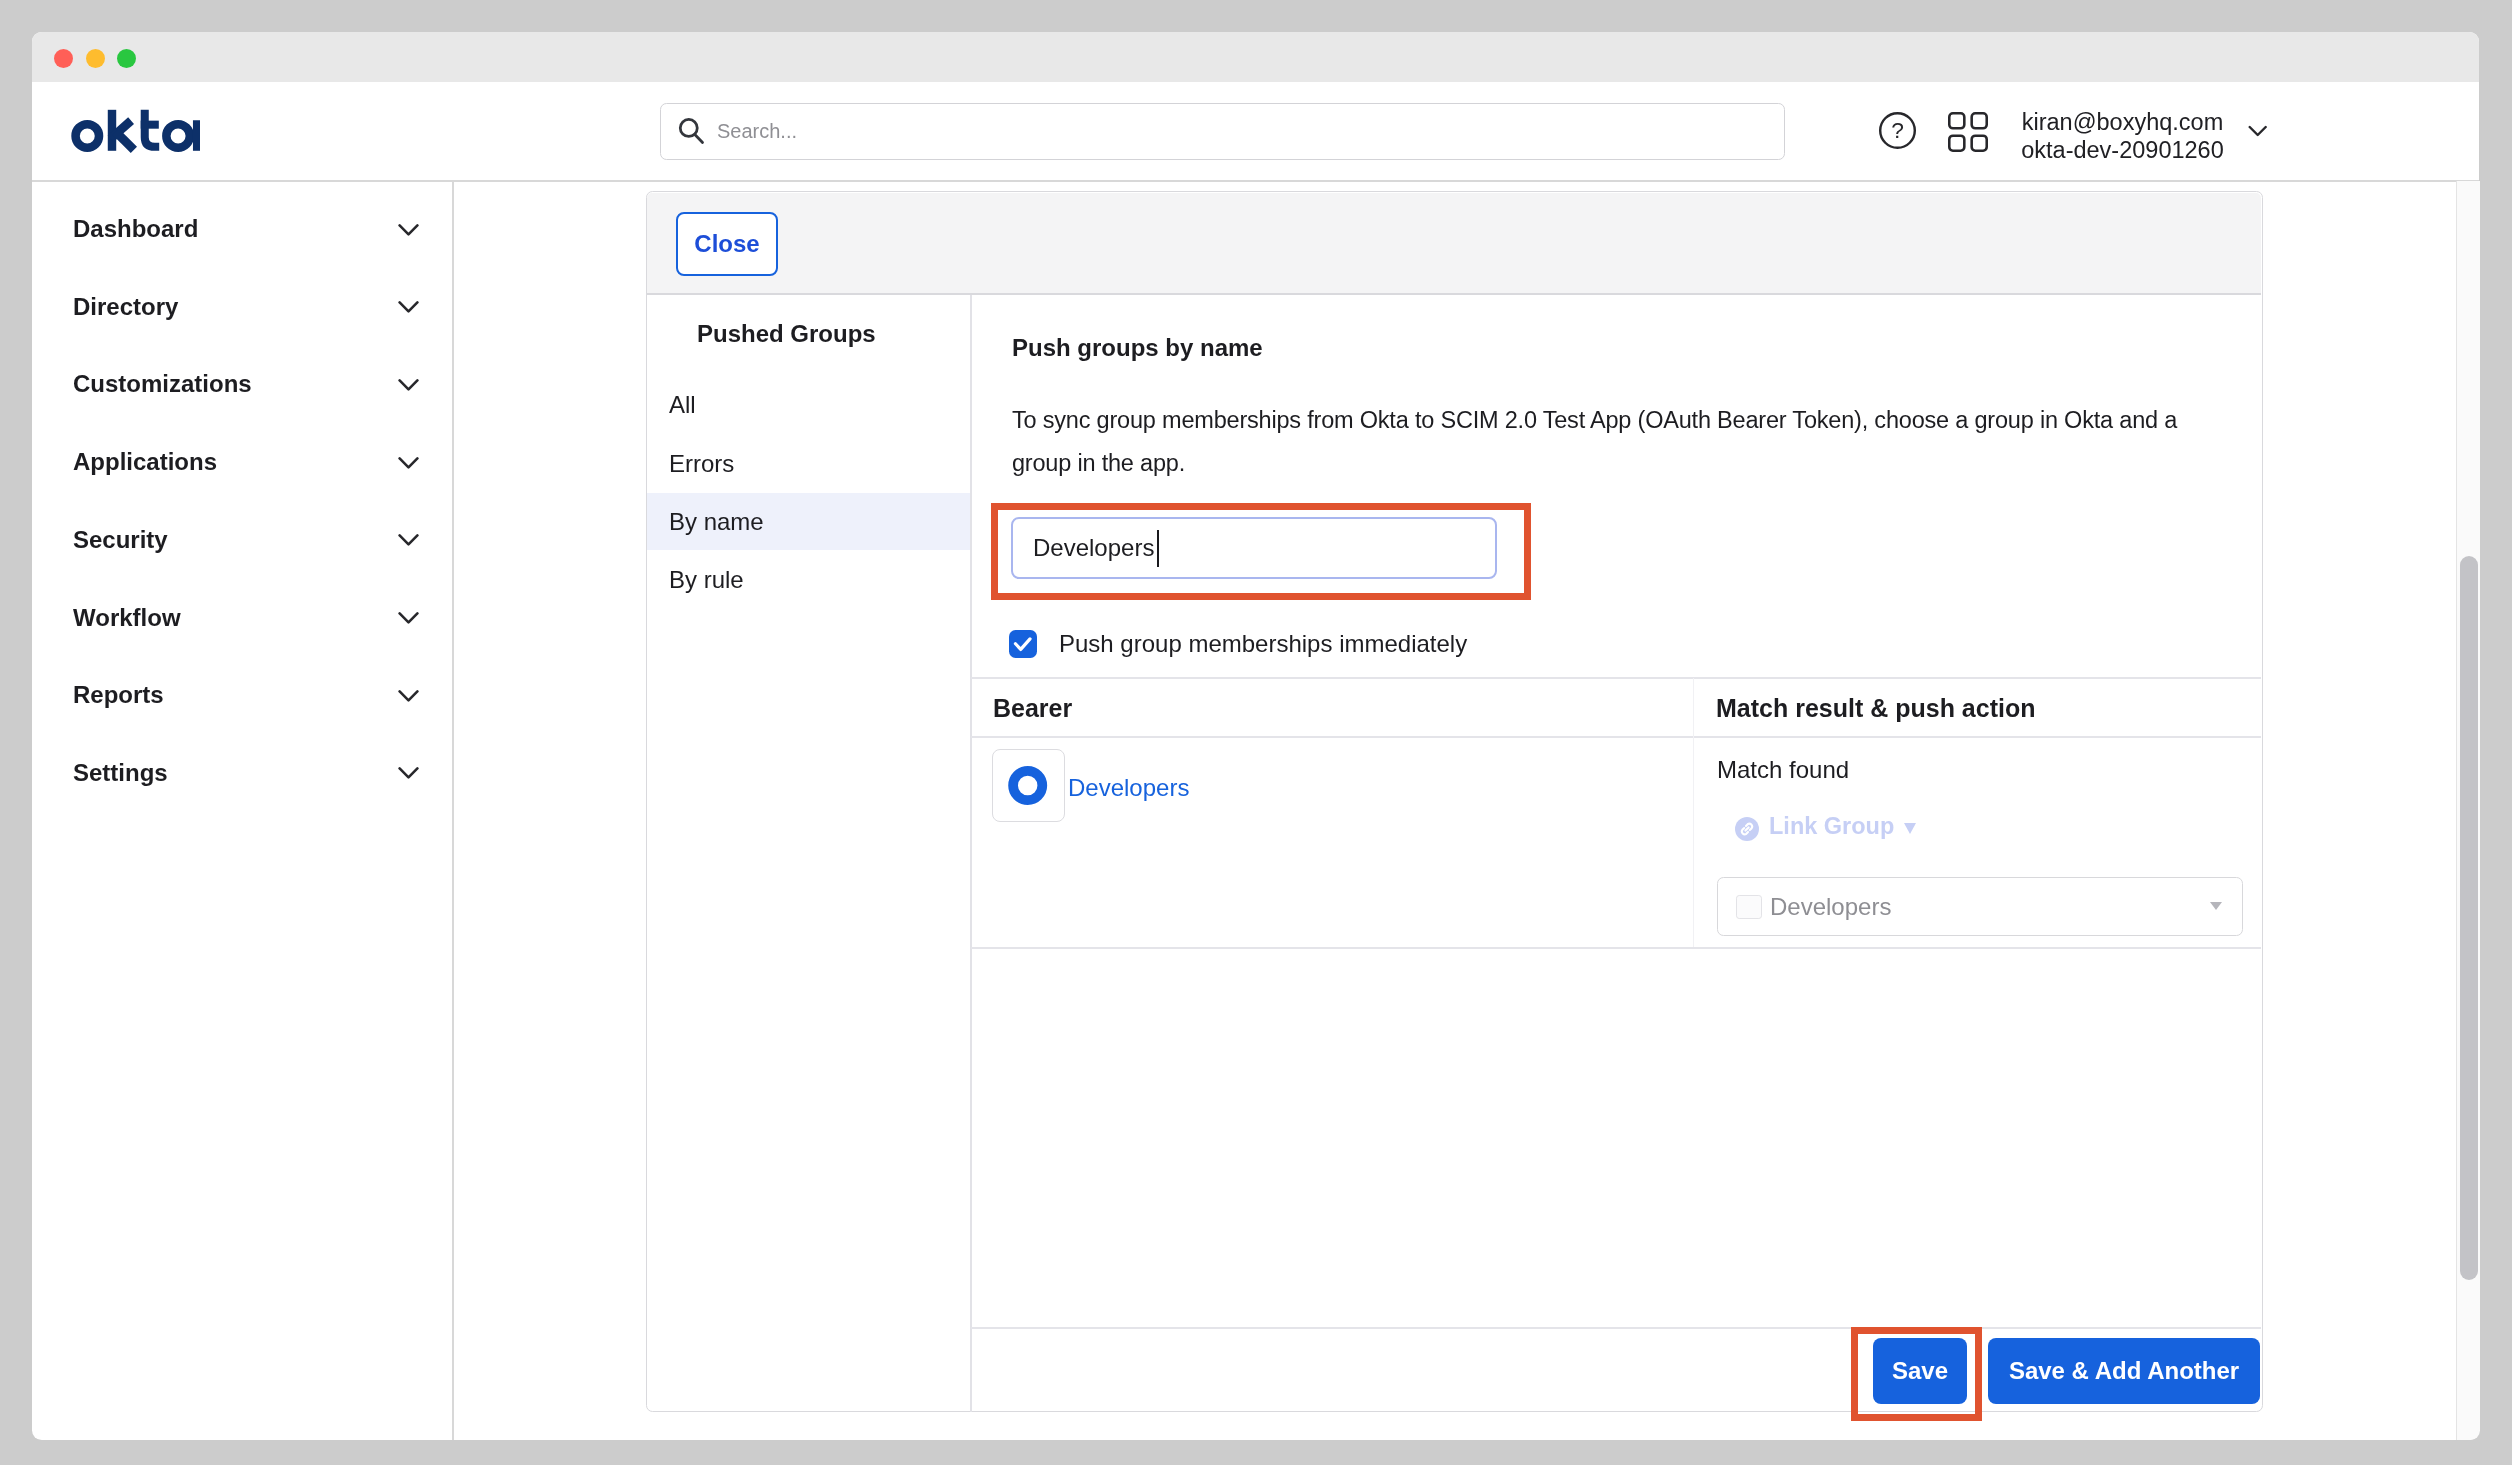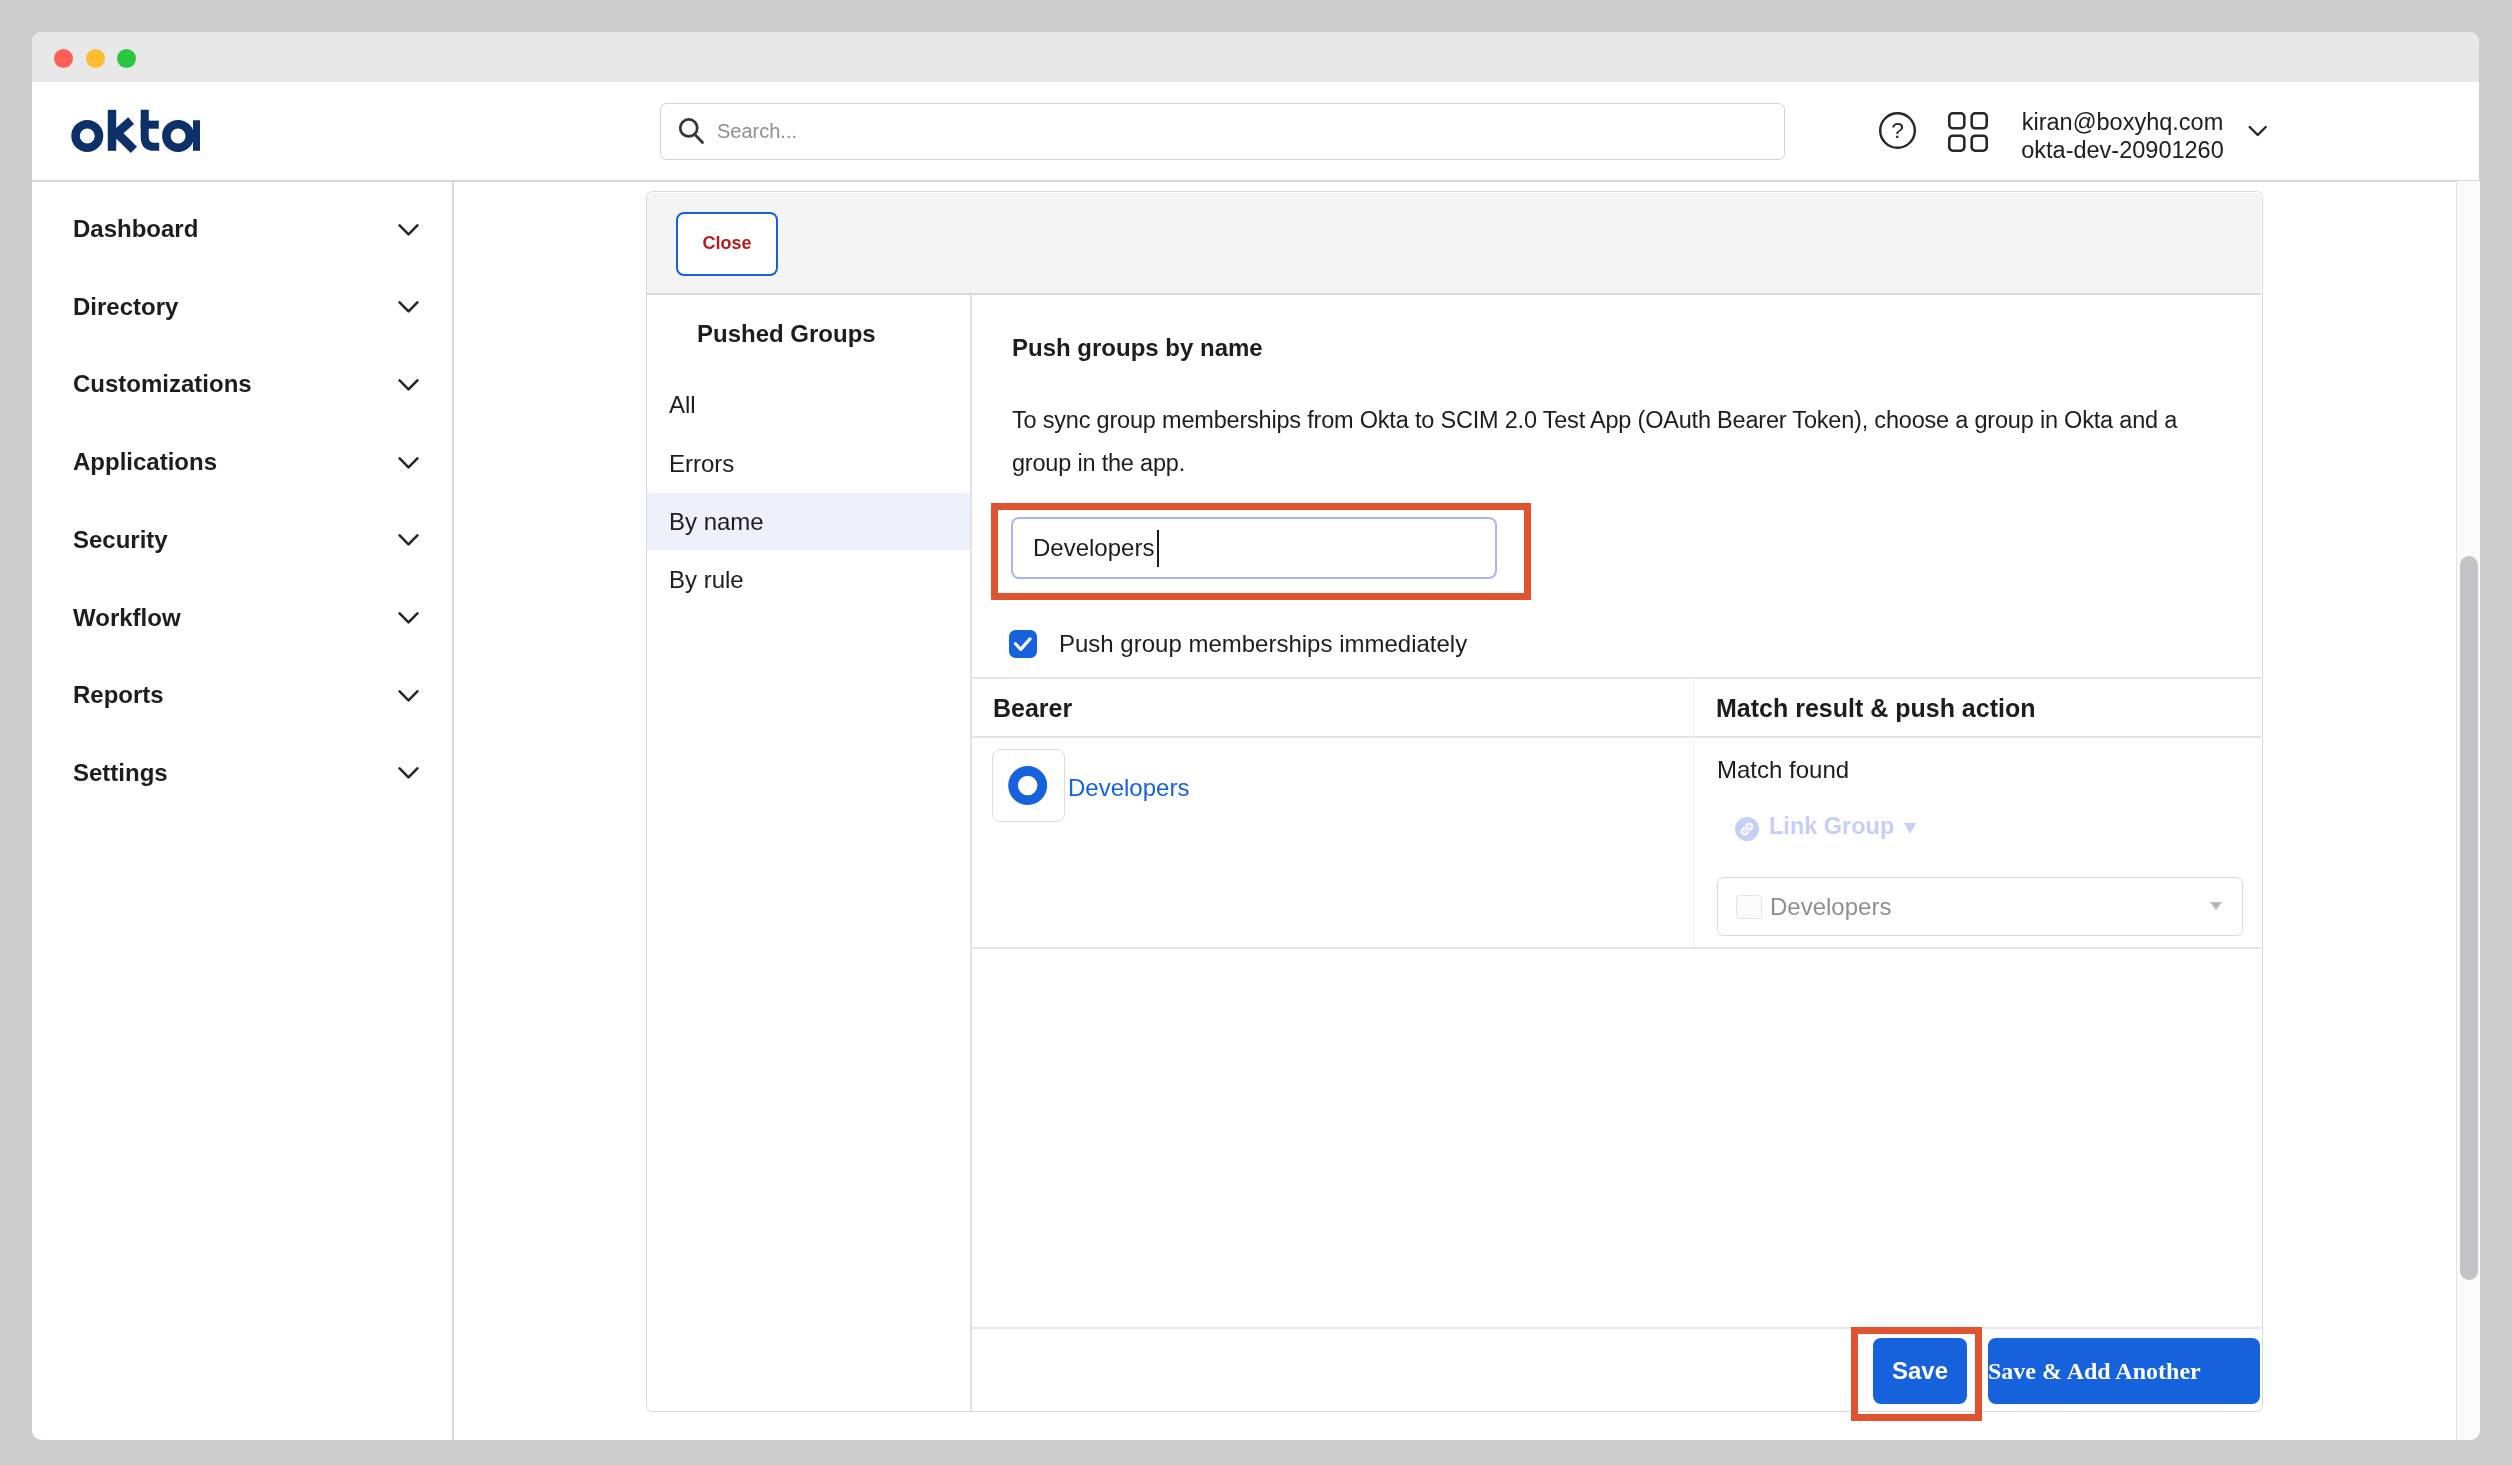--- a/index.html
+++ b/index.html
@@ -100,21 +100,21 @@
   </div>
 
 <div class="abs" style="left:2457px;top:181px;width:23px;height:1259px;background:#fafafa;border-radius:0 0 9.7px 0;"></div>
 <div class="abs" style="left:2456px;top:181px;width:0.8px;height:1259px;background:#e4e4e4;"></div>
 <div class="abs" style="left:2460px;top:556px;width:18px;height:724px;background:#c3c3c7;border-radius:9px;"></div>
 
 <div class="abs" style="left:646px;top:191px;width:1617px;height:1221px;border:1.6px solid #d9d9dd;border-radius:6.5px;background:#fff;"></div>
 <div class="abs" style="left:647px;top:193px;width:1614px;height:100px;background:#f4f4f5;border-radius:4.9px 4.9px 0 0;"></div>
 <div class="abs" style="left:647px;top:293px;width:1614px;height:1.6px;background:#d9d9dd;"></div>
 
-<div class="abs" style="left:676px;top:212px;width:102px;height:64px;border:2.4px solid #1662dd;border-radius:8px;background:#fff;text-align:center;line-height:59px;font-size:18px;font-weight:700;color:#b91c1c;">Close</div>
+<div class="abs" style="left:676px;top:212px;width:102px;height:64px;border:2.4px solid #1662dd;border-radius:8px;background:#fff;text-align:center;line-height:59px;font-size:24px;font-weight:700;color:#1d4ed8;">Close</div>
 
 <div class="abs" style="left:647px;top:493px;width:323px;height:57px;background:#eef1fb;"></div>
 <div class="abs" style="left:970px;top:295px;width:1.6px;height:1117px;background:#e2e2e7;"></div>
 <div class="abs" style="left:669px;top:317px;height:34px;line-height:34px;font-size:24px;font-weight:700;margin-left:28px;">Pushed Groups</div>
 <div class="abs" style="left:669px;top:388px;height:34px;line-height:34px;font-size:24px;">All</div>
 <div class="abs" style="left:669px;top:447px;height:34px;line-height:34px;font-size:24px;">Errors</div>
 <div class="abs" style="left:669px;top:505px;height:34px;line-height:34px;font-size:24px;">By name</div>
 <div class="abs" style="left:669px;top:563px;height:34px;line-height:34px;font-size:24px;">By rule</div>
 
 <div class="abs" style="left:1012px;top:331px;height:34px;line-height:34px;font-size:24px;font-weight:700;">Push groups by name</div>
@@ -159,15 +159,15 @@
 
 <div class="abs" style="left:1717px;top:877px;width:526px;height:59px;border:1.6px solid #d8d8db;border-radius:6.5px;background:#fff;"></div>
 <div class="abs" style="left:1736px;top:895px;width:26px;height:24px;border:1.6px solid #e3e3e7;border-radius:3.2px;background:#fbfbfc;"></div>
 <div class="abs" style="left:1770px;top:877px;height:59px;line-height:59px;font-size:24px;color:#8e8e93;">Developers</div>
 <div class="abs" style="left:2210px;top:902px;width:0;height:0;border-left:6.5px solid transparent;border-right:6.5px solid transparent;border-top:8px solid #b5b5bb;"></div>
 
 <div class="abs" style="left:971px;top:947px;width:1290px;height:1.6px;background:#e4e4e9;"></div>
 
 <div class="abs" style="left:971px;top:1327px;width:1290px;height:1.6px;background:#e4e4e9;"></div>
 <div class="abs" style="left:1873px;top:1338px;width:94px;height:66px;background:#1662dd;border-radius:8px;text-align:center;line-height:66px;font-size:24px;font-weight:700;color:#fff;">Save</div>
-<div class="abs" style="left:1988px;top:1338px;width:272px;height:66px;background:#1662dd;border-radius:8px;text-align:left;line-height:66px;font-size:24px;font-weight:700;color:#fff;font-family:Liberation Serif, serif;">Save &amp; Add Another</div>
+<div class="abs" style="left:1988px;top:1338px;width:272px;height:66px;background:#1662dd;border-radius:8px;text-align:center;line-height:66px;font-size:24px;font-weight:700;color:#fff;">Save &amp; Add Another</div>
 <div class="abs" style="left:1851px;top:1327px;width:131px;height:94px;border:7.3px solid #e0532f;"></div>
 
 
 </body></html>

